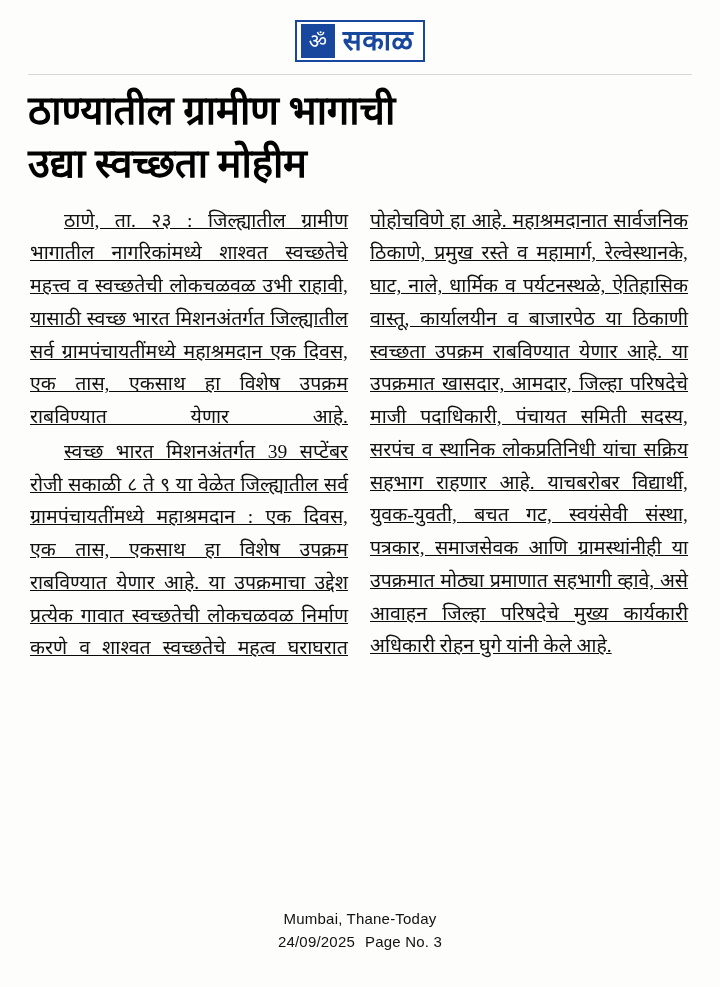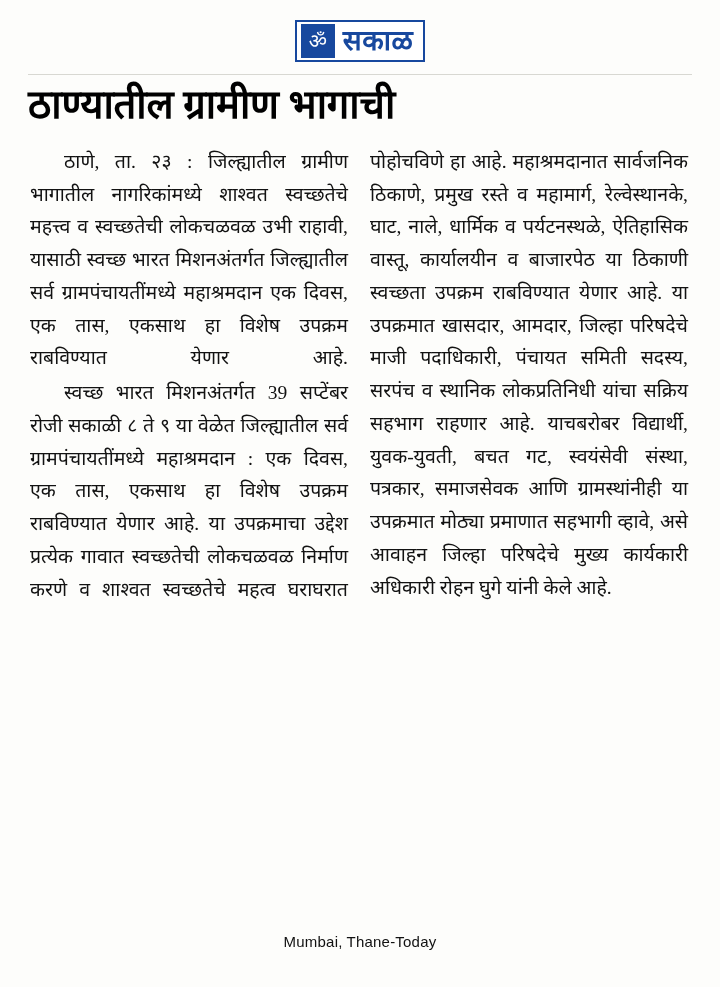--- a/index.html
+++ b/index.html
@@ -56,21 +56,21 @@
     font-weight: bold;
     font-size: 28px;
     line-height: 34px;
     color: #17489e;
     letter-spacing: 0.5px;
   }
 
   
   .headline {
     border-top: 1px solid #d8d8d2;
-    padding-top: 4px;
+    padding-top: 10px;
     margin: 0 2px 14px 2px;
   }
   .headline-line {
     font-family: "Liberation Serif", serif;
     font-weight: bold;
     font-size: 40px;
     line-height: 1.32;
     letter-spacing: -0.2px;
     color: #000000;
     white-space: nowrap;
@@ -78,20 +78,21 @@
 
   
   .columns {
     display: flex;
     gap: 22px;
     margin: 0 4px;
   }
   .col {
     width: 318px;
     flex: 0 0 318px;
+    text-decoration: underline;
   }
   .para {
     font-family: "Liberation Serif", serif;
     font-size: 19.5px;
     line-height: 1.68;
     text-align: justify;
     text-align-last: justify;
     margin: 0 0 2px 0;
     color: #121212;
   }
@@ -129,29 +130,33 @@
 
   <div class="masthead">
     <div class="logo-box">
       <span class="logo-mark">ॐ</span>
       <span class="logo-text">सकाळ</span>
     </div>
   </div>
 
   <div class="headline">
     <div class="headline-line">ठाण्यातील ग्रामीण भागाची</div>
+    <div class="headline-line">उद्या स्वच्छता मोहीम</div>
   </div>
 
   <div class="columns">
     <div class="col">
       <p class="para indent">ठाणे, ता. २३ : जिल्ह्यातील ग्रामीण भागातील नागरिकांमध्ये शाश्वत स्वच्छतेचे महत्त्व व स्वच्छतेची लोकचळवळ उभी राहावी, यासाठी स्वच्छ भारत मिशनअंतर्गत जिल्ह्यातील सर्व ग्रामपंचायतींमध्ये महाश्रमदान एक दिवस, एक तास, एकसाथ हा विशेष उपक्रम राबविण्यात येणार आहे.</p>
       <p class="para indent">स्वच्छ भारत मिशनअंतर्गत 39 सप्टेंबर रोजी सकाळी ८ ते ९ या वेळेत जिल्ह्यातील सर्व ग्रामपंचायतींमध्ये महाश्रमदान : एक दिवस, एक तास, एकसाथ हा विशेष उपक्रम राबविण्यात येणार आहे. या उपक्रमाचा उद्देश प्रत्येक गावात स्वच्छतेची लोकचळवळ निर्माण करणे व शाश्वत स्वच्छतेचे महत्व घराघरात</p>
     </div>
     <div class="col">
       <p class="para last">पोहोचविणे हा आहे. महाश्रमदानात सार्वजनिक ठिकाणे, प्रमुख रस्ते व महामार्ग, रेल्वेस्थानके, घाट, नाले, धार्मिक व पर्यटनस्थळे, ऐतिहासिक वास्तू, कार्यालयीन व बाजारपेठ या ठिकाणी स्वच्छता उपक्रम राबविण्यात येणार आहे. या उपक्रमात खासदार, आमदार, जिल्हा परिषदेचे माजी पदाधिकारी, पंचायत समिती सदस्य, सरपंच व स्थानिक लोकप्रतिनिधी यांचा सक्रिय सहभाग राहणार आहे. याचबरोबर विद्यार्थी, युवक-युवती, बचत गट, स्वयंसेवी संस्था, पत्रकार, समाजसेवक आणि ग्रामस्थांनीही या उपक्रमात मोठ्या प्रमाणात सहभागी व्हावे, असे आवाहन जिल्हा परिषदेचे मुख्य कार्यकारी अधिकारी रोहन घुगे यांनी केले आहे.</p>
     </div>
   </div>
 
   <div class="footer">
     <div class="footer-line">Mumbai, Thane-Today</div>
+    <div class="footer-line">
+      <span>24/09/2025</span><span class="sep"></span><span>Page No. 3</span>
+    </div>
   </div>
 
 </div>
 
 </body></html>

